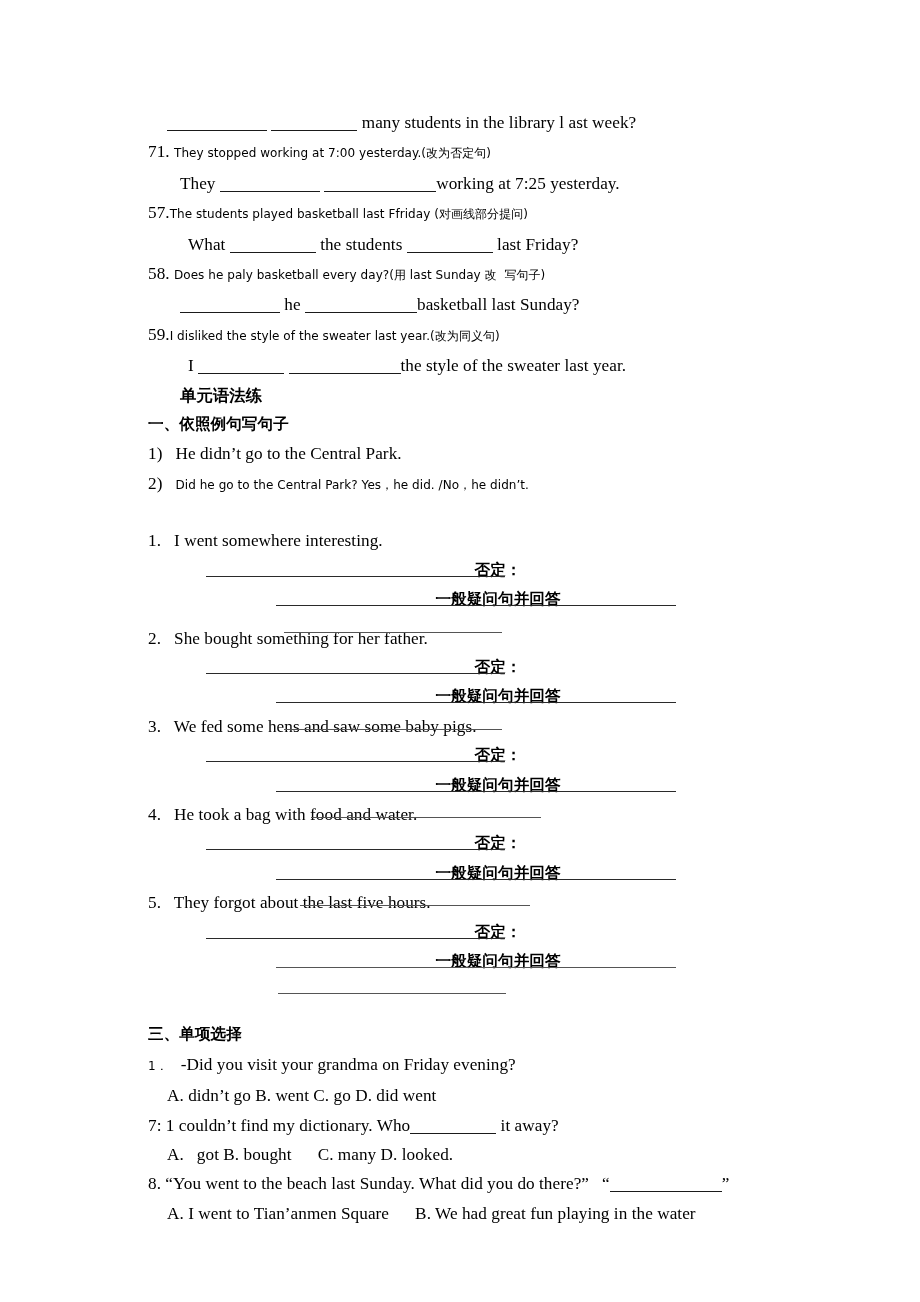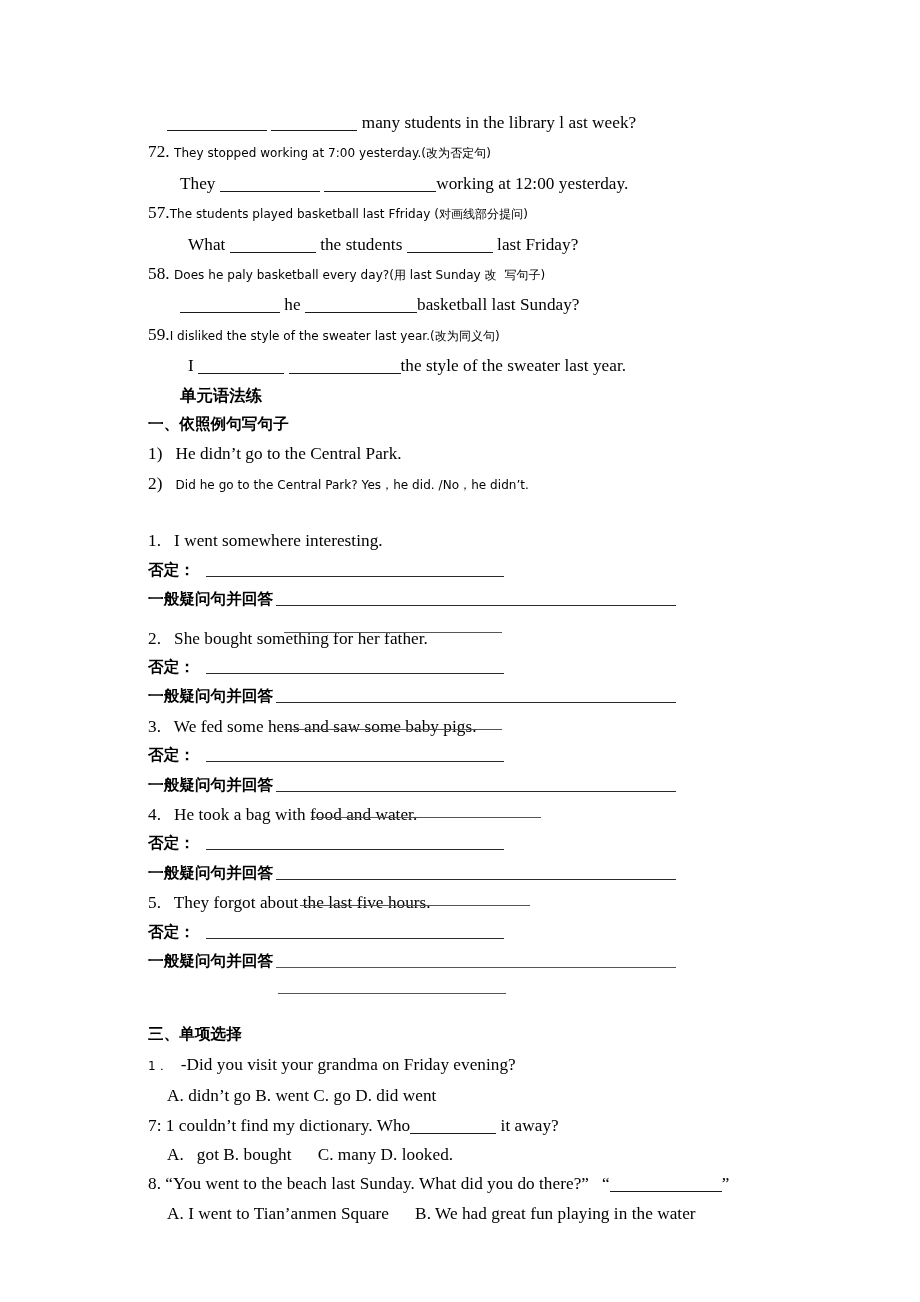--- a/index.html
+++ b/index.html
@@ -66,32 +66,32 @@
     height: 0;
     border-bottom: 1px solid #2a2a2a;
   }
   .rule.soft { border-bottom-color: #555; }
   .indent1 { padding-left: 19px; }
   .indent2 { padding-left: 32px; }
   .indent3 { padding-left: 40px; }
   .gap-s { height: 9px; }
   .gap-m { height: 18px; }
   .gap-l { height: 26px; }
-  .row { position: relative; }
+  .row { position: relative; text-align: center; }
 </style>
 </head>
 <body>
 
 <div class="page">
   <div class="body-col">
 
     <div class="ln"><span class="indent1"></span><span class="blank b-lg"></span> <span class="blank b-md"></span> <span>many students in the library l ast week?</span></div>
 
-    <div class="ln mix"><span>72.</span> <span class="cnseg">They stopped working at 7:00 yesterday.(改为否定句)</span></div>
-    <div class="ln"><span class="indent2"></span><span>They</span> <span class="blank b-lg"></span> <span class="blank b-xl"></span><span>working at 12:00 yesterday.</span></div>
+    <div class="ln mix"><span>71.</span> <span class="cnseg">They stopped working at 7:00 yesterday.(改为否定句)</span></div>
+    <div class="ln"><span class="indent2"></span><span>They</span> <span class="blank b-lg"></span> <span class="blank b-xl"></span><span>working at 7:25 yesterday.</span></div>
 
     <div class="ln mix"><span>57.</span><span class="cnseg">The students played basketball last Ffriday (对画线部分提问)</span></div>
     <div class="ln"><span class="indent3"></span><span>What</span> <span class="blank b-md"></span> <span>the students</span> <span class="blank b-md"></span> <span>last Friday?</span></div>
 
     <div class="ln mix"><span>58.</span> <span class="cnseg">Does he paly basketball every day?(用 last Sunday 改  写句子)</span></div>
     <div class="ln"><span class="indent2"></span><span class="blank b-lg"></span> <span>he</span> <span class="blank b-xl"></span><span>basketball last Sunday?</span></div>
 
     <div class="ln mix"><span>59.</span><span class="cnseg">I disliked the style of the sweater last year.(改为同义句)</span></div>
     <div class="ln"><span class="indent3"></span><span>I</span> <span class="blank b-md"></span> <span class="blank b-xl"></span><span>the style of the sweater last year.</span></div>
 

